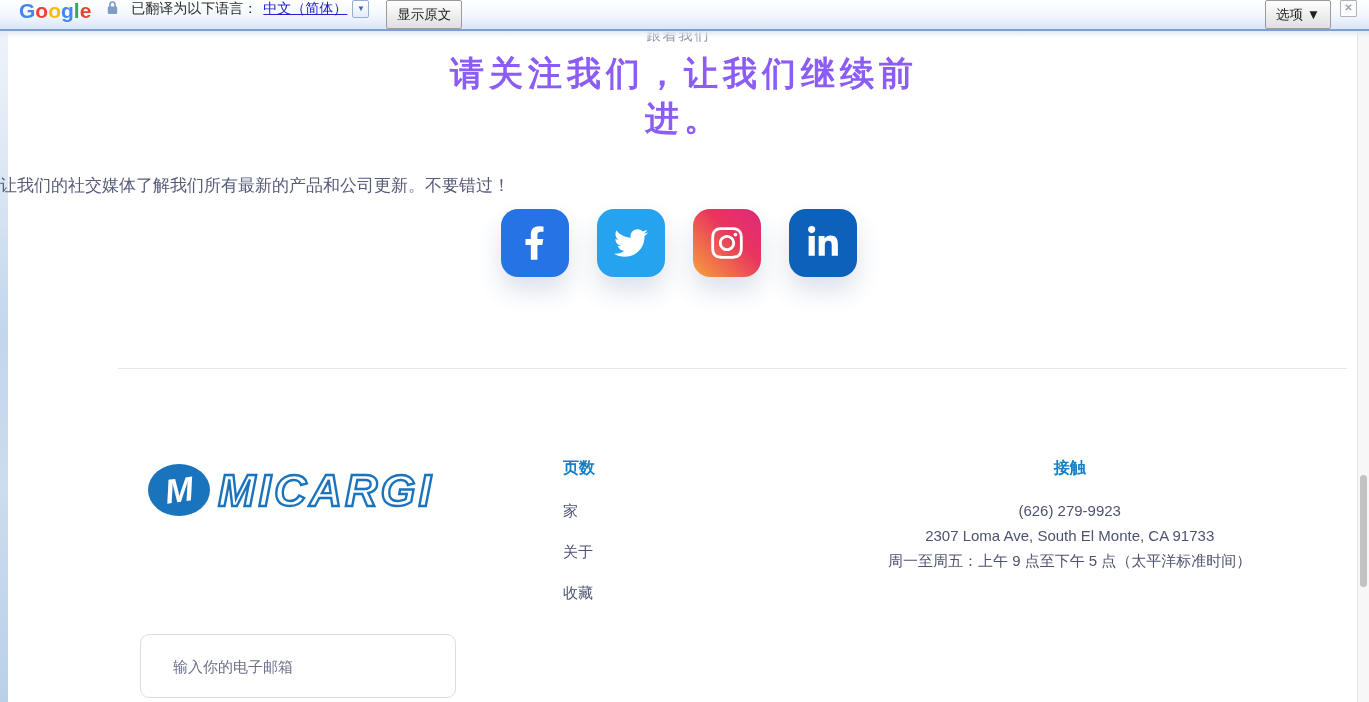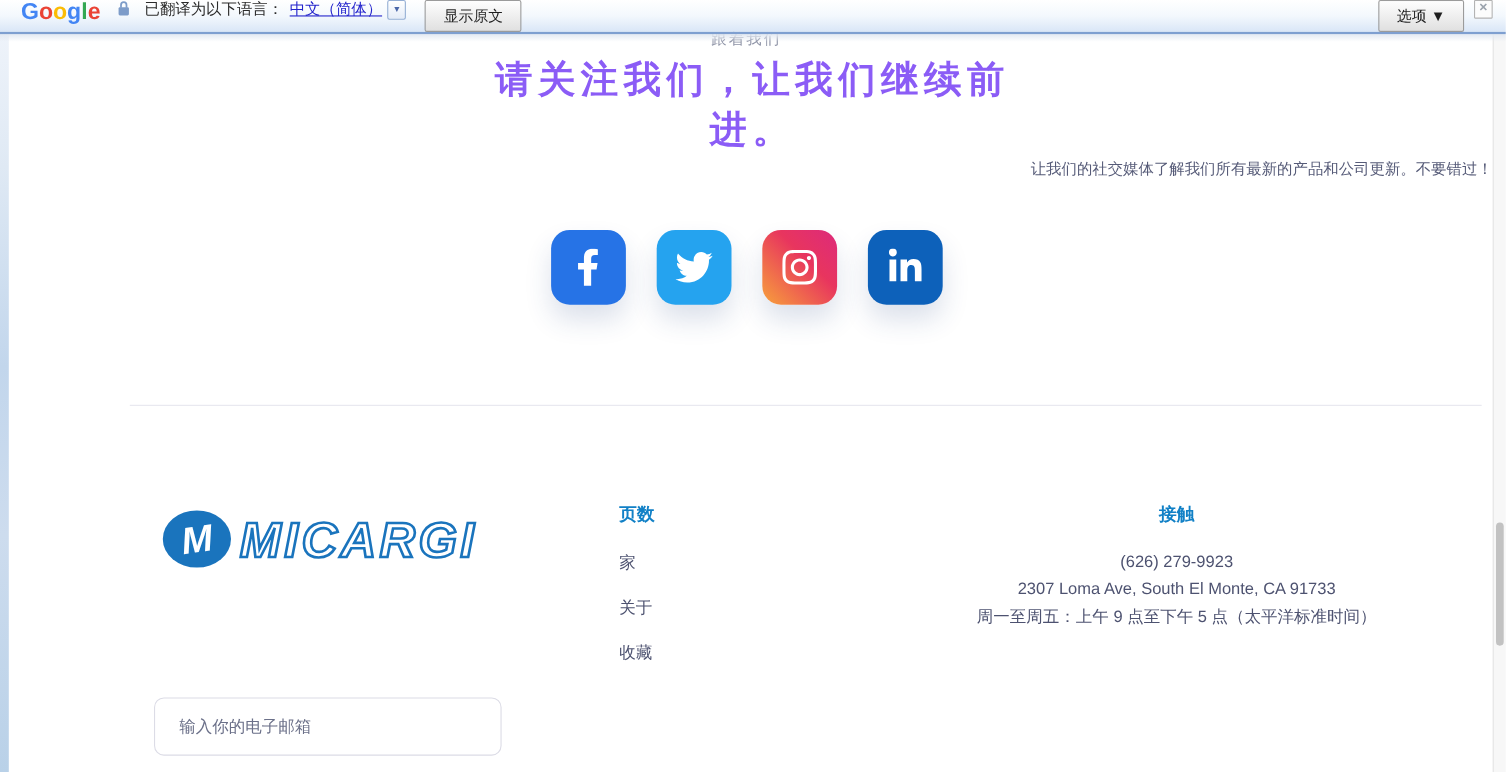--- a/index.html
+++ b/index.html
@@ -20,48 +20,48 @@
     background:linear-gradient(180deg,#e3e9f2,rgba(255,255,255,0)); }
   .glogo { margin-left:19px; font-size:21px; font-weight:600; letter-spacing:0; line-height:1; }
   .gl-b { color:#4285F4; } .gl-r { color:#EA4335; } .gl-y { color:#FBBC05; } .gl-g { color:#34A853; }
   .lock { margin-left:16px; display:inline-flex; }
   .bar-text { margin-left:13px; font-size:14px; color:#2b2b2b; }
   .lang-link { margin-left:6px; font-size:14px; color:#2323cc; text-decoration:underline; cursor:pointer; }
   .lang-dd { margin-left:5px; width:17px; height:18px; border:1px solid #94aed4; border-radius:2px;
     background:linear-gradient(#ffffff,#e4ecf8); color:#4a66a8; font-size:8px; line-height:16px;
     text-align:center; cursor:pointer; }
   .bar-btn { border:1px solid #9b9b9b; border-radius:2px; background:linear-gradient(#fefefe,#e0e0e0);
-    font-size:13.5px; color:#1f1f1f; padding:2px 16px; cursor:pointer; font-family:inherit; }
+    font-size:13.5px; color:#1f1f1f; padding:2px 10px; cursor:pointer; font-family:inherit; }
   .show-orig { margin-left:17px; }
   .options { margin-left:auto; }
   .close-x { margin-left:9px; margin-right:12px; width:17px; height:17px; border:1px solid #b3b3b3;
     border-radius:1px; background:#fcfcfc; color:#9ba3ad; font-size:10px; font-weight:bold;
     line-height:14px; text-align:center; cursor:pointer; }
 
   
   .eyebrow { position:absolute; top:27px; left:0; right:12px; text-align:center;
     font-size:14px; letter-spacing:2px; color:#8e93a6; z-index:5; }
   .heading { position:absolute; top:51px; left:444px; width:480px; text-align:center;
     font-size:34px; line-height:45px; letter-spacing:5px; font-weight:800; color:#8b5cf6; }
-  .subtitle { position:absolute; top:145px; left:0; right:12px; text-align:right;
-    font-size:14px; color:#565b78; }
+  .subtitle { position:absolute; top:174px; left:0; right:12px; text-align:left;
+    font-size:17px; color:#565b78; }
   .social-row { position:absolute; top:209px; left:0; right:12px;
     display:flex; justify-content:center; gap:28px; }
   .social-tile { width:68px; height:68px; border-radius:17px; display:flex; align-items:center;
     justify-content:center; cursor:pointer; box-shadow:0 14px 24px rgba(40,70,130,.16); }
   .social-tile svg { fill:#fff; }
 
   .divider { position:absolute; top:368px; left:118px; width:1229px; height:1px; background:#e7e7ef; }
 
   
   .logo { position:absolute; left:146px; top:461px; cursor:pointer; }
   .newsletter { position:absolute; left:140px; top:555px; width:330px;
     font-size:15px; line-height:27px; color:#565b78; }
-  .email-input { position:absolute; left:140px; top:634px; width:316px; height:53px;
-    border:1px solid #dcdce6; border-radius:9px; padding:0 22px; font-size:15px;
+  .email-input { position:absolute; left:140px; top:634px; width:316px; height:64px;
+    border:1px solid #dcdce6; border-radius:9px; padding:0 32px; font-size:15px;
     color:#565b78; font-family:inherit; background:#fff; outline:none; }
   .email-input::placeholder { color:#6b7089; opacity:1; }
 
   .fcol { position:absolute; top:458px; }
   .fcol h4 { font-size:16px; font-weight:bold; color:#1180c6; margin:0 0 23px 0; }
   .fcol a { display:block; font-size:15px; color:#4d5270; text-decoration:none;
     margin-bottom:22px; cursor:pointer; }
   .col-pages { left:563px; } .col-fun { left:738px; } .col-contact { left:888px;text-align:center; }
   .col-contact h4 { margin-bottom:19px; }
   .contact-line { font-size:15px; line-height:25px; color:#4d5270; }

